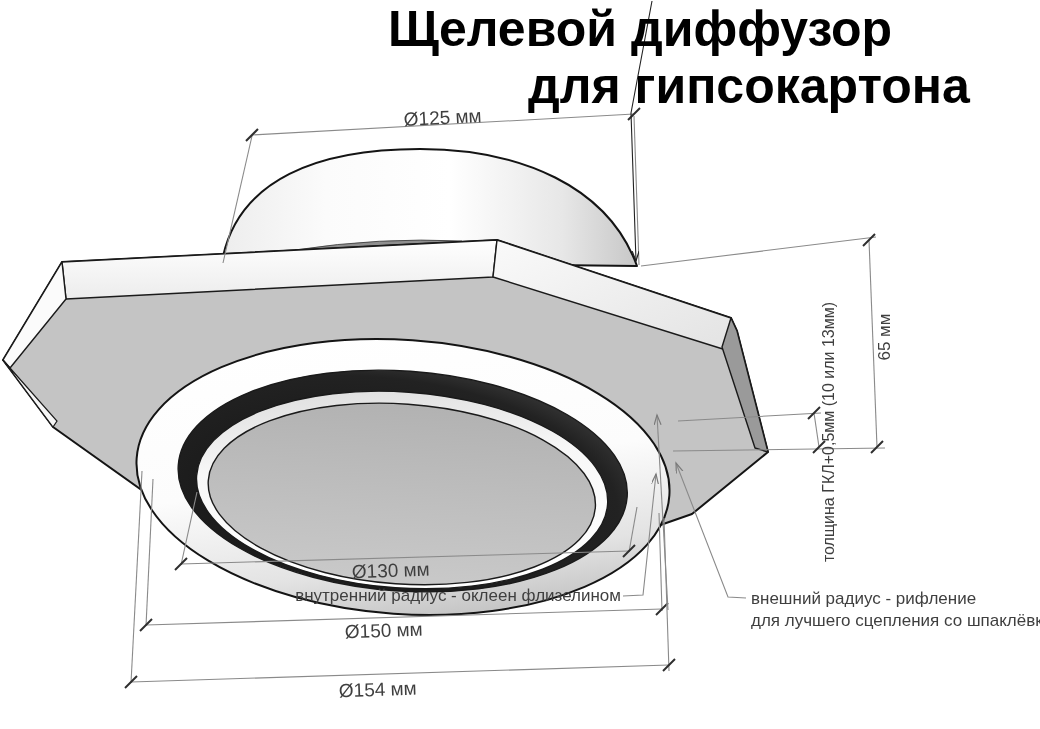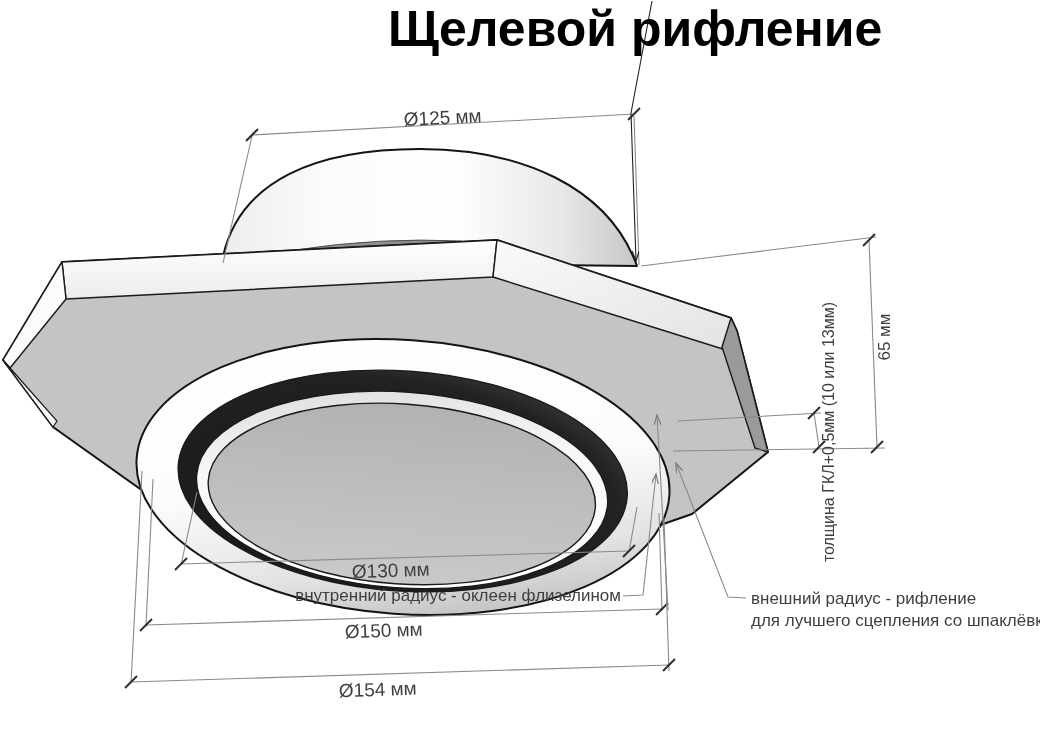--- a/index.html
+++ b/index.html
@@ -154,15 +154,16 @@
     <g>
       <polyline class="dline" points="746,598 728,597 676,463" marker-end="url(#arrowGray)"></polyline>
       <polyline class="dline" points="668,610 657,415" marker-end="url(#arrowGray)"></polyline>
       <text class="dimtext" x="751" y="604" font-size="17">внешний радиус - рифление</text>
       <text class="dimtext" x="751" y="626" font-size="17">для лучшего сцепления со шпаклёвкой</text>
     </g>
 
     <polyline points="652,1 631,113 636,261" fill="none" stroke="#222" stroke-width="1.1" marker-end="url(#arrowBlack)"></polyline>
   </svg>
 
-  <div class="title-line" id="title-line-1">Щелевой рифление</div>
+  <div class="title-line" id="title-line-1">Щелевой диффузор</div>
+  <div class="title-line" id="title-line-2">для гипсокартона</div>
 
 </div>
 
 </body></html>

